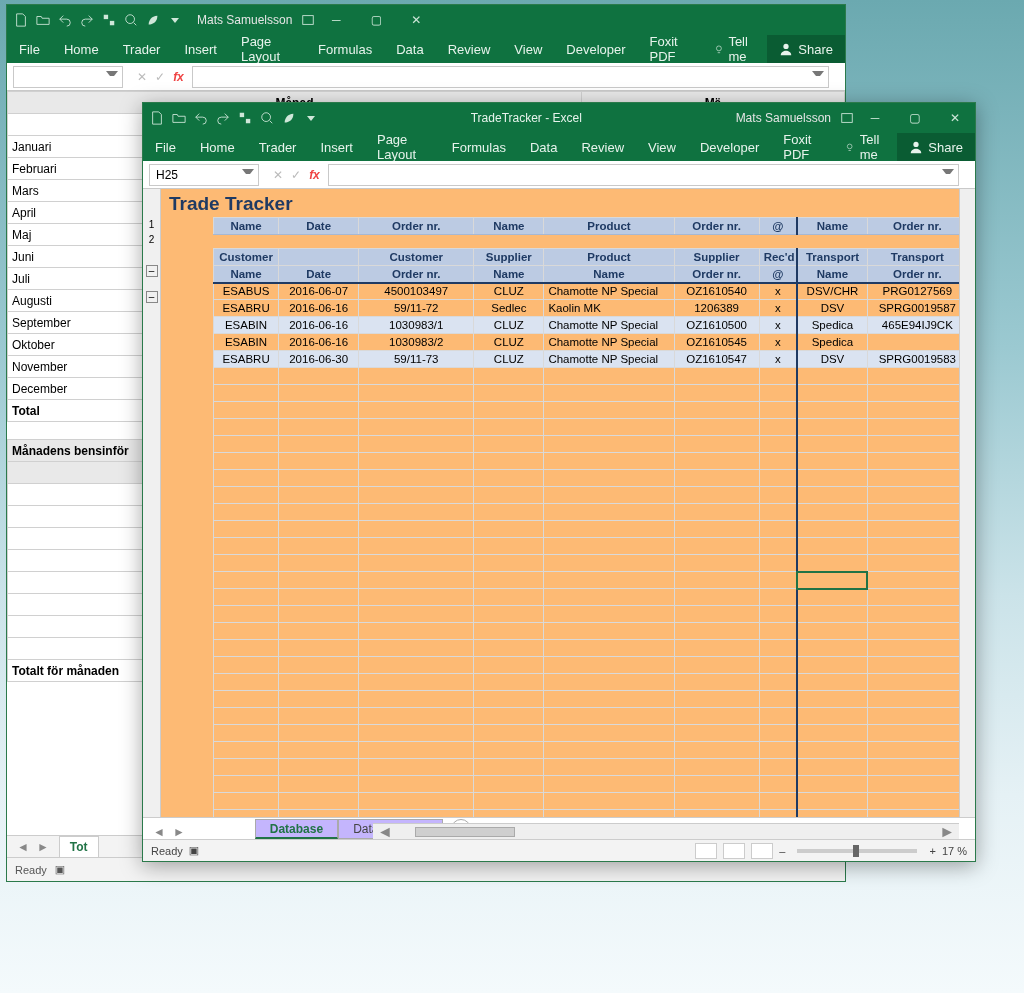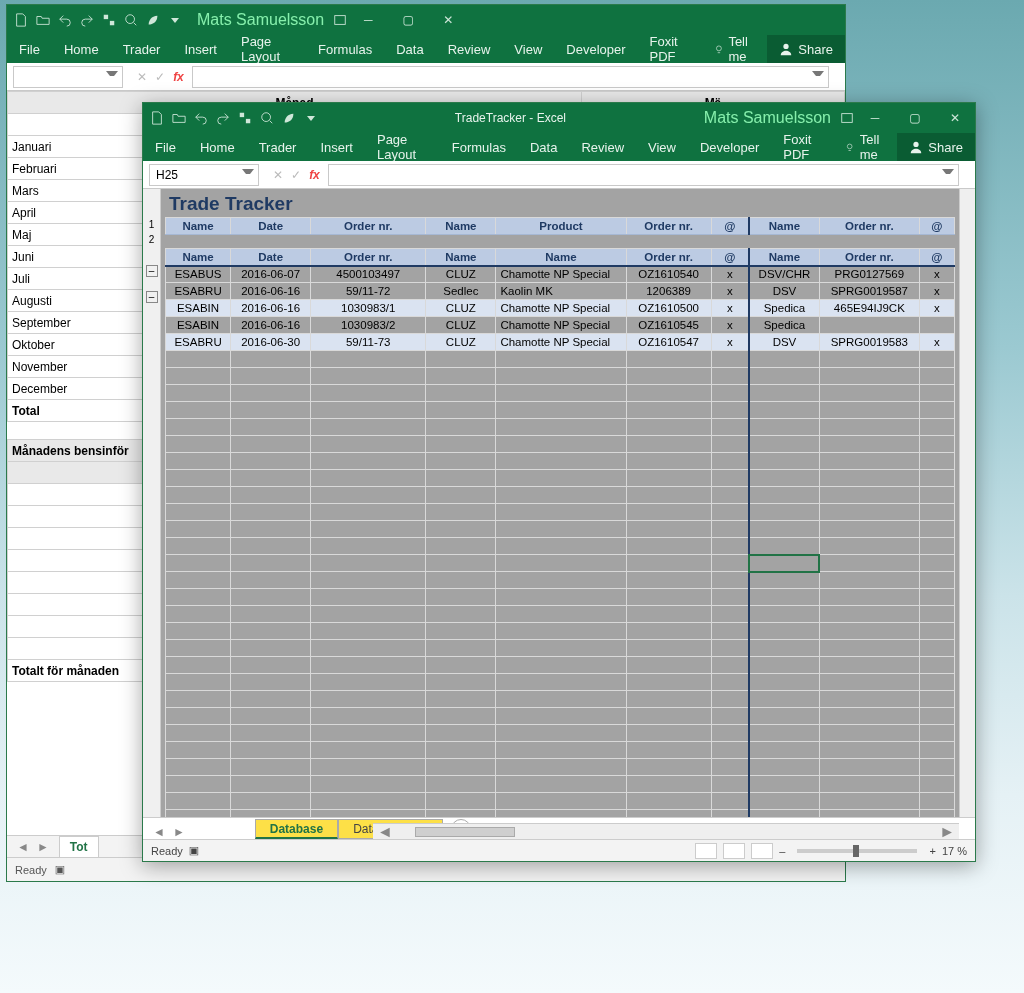--- a/index.html
+++ b/index.html
@@ -10,21 +10,21 @@
 
   
   .excel-win { position:absolute; background:#fff; border:1px solid #2b7a4b; display:flex; flex-direction:column; }
   .win-back { left:6px; top:4px; width:840px; height:878px; z-index:1; }
   .win-front{ left:142px; top:102px; width:834px; height:760px; z-index:2; box-shadow:0 4px 20px rgba(0,0,0,.35);}
 
   
   .titlebar { height:30px; background:#0f7240; color:#cfe7d9; display:flex; align-items:center; font-size:12px; }
   .titlebar .qat { display:flex; align-items:center; gap:6px; padding:0 6px; }
   .titlebar .title { flex:1; text-align:center; color:#e7f3ec; font-size:12px; }
-  .titlebar .user { padding:0 8px; color:#86efac; font-size:16px; }
+  .titlebar .user { padding:0 8px; color:#e5e5e5; font-size:12px; }
   .titlebar .wbtns { display:flex; }
   .titlebar .wbtn { width:40px; height:30px; display:flex; align-items:center; justify-content:center; color:#cfe7d9; }
   .qicon { width:16px; height:16px; display:flex; align-items:center; justify-content:center; fill:#cfe7d9; color:#cfe7d9;}
   .qicon svg { width:14px; height:14px; }
 
   
   .ribbon { height:28px; background:#0f7240; display:flex; align-items:stretch; color:#e7f3ec; font-size:13px; }
   .ribbon .tab { padding:0 12px; display:flex; align-items:center; cursor:default; }
   .ribbon .spacer { flex:1; }
   .ribbon .tell { display:flex; align-items:center; gap:5px; padding:0 10px; }
@@ -55,36 +55,36 @@
   .back-tbl .bold { font-weight:bold;}
   .sheet-tabs-back { position:absolute; left:0; right:0; bottom:24px; height:22px; background:#f3f3f3; border-top:1px solid #ccc; display:flex; align-items:center; font-size:12px;}
   .sheet-tabs-back .nav { display:flex; gap:8px; padding:0 10px; color:#888;}
   .sheet-tabs-back .stab { padding:0 10px; height:22px; display:flex; align-items:center; border:1px solid #ccc; border-bottom:none; background:#fff; font-weight:bold; color:#217346;}
   .statusbar-back { position:absolute; left:0; right:0; bottom:0; height:24px; background:#f3f3f3; border-top:1px solid #ccc; display:flex; align-items:center; font-size:11px; color:#555; padding:0 8px; gap:8px;}
 
   
   .front-grid { position:absolute; inset:0; display:flex; }
   .outline { width:18px; background:#f0f0f0; border-right:1px solid #ccc; display:flex; flex-direction:column; align-items:center; font-size:10px; gap:4px; padding-top:30px;}
   .outline .box { width:12px; height:12px; border:1px solid #888; line-height:10px; text-align:center; }
-  .front-area { flex:1; position:relative; overflow:hidden; background:#a3a3a3;}
+  .front-area { flex:1; position:relative; overflow:hidden; background:#fdba74;padding-left:48px;}
   .tt-title { position:absolute; left:8px; top:4px; font-size:19px; font-weight:bold; color:#1f3a63; }
   .tt { border-collapse:collapse; font-size:11.5px; table-layout:fixed; width:790px; margin-left:4px; margin-top:28px;}
   .tt td, .tt th { border:1px solid #d9d9d9; height:17px; padding:0 4px; text-align:center; overflow:hidden; white-space:nowrap;}
   .tt .h1 { background:#bccbe3; color:#1f3a63; font-weight:bold; border-bottom:1px solid #a6b8d4;}
   .tt .h2 { background:#bccbe3; color:#1f3a63; font-weight:bold; border-top:1px solid #1f3a63;}
   .tt .vsep { border-right:2px solid #1f3a63;}
   .tt tr.alt td { background:#dae3f1;}
   .tt tr.data td {}
   .tt .sel { outline:2px solid #217346; outline-offset:-1px;}
   .front-scroll { position:absolute; right:0; top:0; bottom:0; width:16px; background:#efefef; border-left:1px solid #ccc;}
   .front-hscroll { position:absolute; left:230px; right:16px; bottom:22px; height:16px; background:#efefef; border-top:1px solid #ccc; display:flex; align-items:center;}
   .front-hscroll .thumb { width:100px; height:10px; background:#cfcfcf; margin-left:18px; border:1px solid #aaa;}
   .sheet-tabs-front { position:absolute; left:0; right:0; bottom:22px; height:22px; background:#fff; border-top:1px solid #ccc; display:flex; align-items:flex-end; font-size:12px;}
   .sheet-tabs-front .nav { display:flex; gap:8px; padding:0 10px; color:#888;}
-  .sheet-tabs-front .stab { padding:0 14px; height:20px; display:flex; align-items:center; border:1px solid #aaa; background:#fde047; color:#217346; font-weight:bold; border-bottom:2px solid #217346;}
+  .sheet-tabs-front .stab { padding:0 14px; height:20px; display:flex; align-items:center; border:1px solid #aaa; background:#c4b5fd; color:#217346; font-weight:bold; border-bottom:2px solid #217346;}
   .sheet-tabs-front .stab.inactive { border-bottom:1px solid #aaa; font-weight:normal; color:#444;}
   .sheet-tabs-front .plus { width:20px; height:20px; border:1px solid #aaa; border-radius:10px; margin-left:8px; text-align:center; line-height:18px; color:#666;}
   .statusbar-front { position:absolute; left:0; right:0; bottom:0; height:22px; background:#f3f3f3; border-top:1px solid #ccc; display:flex; align-items:center; font-size:11px; color:#444; padding:0 8px; gap:6px;}
   .statusbar-front .spacer{flex:1;}
   .viewbtn { width:22px; height:16px; border:1px solid #ccc; background:#fff;}
   .zoom-track { width:120px; height:4px; background:#ccc; position:relative; margin:0 6px;}
   .zoom-track .knob { position:absolute; left:56px; top:-4px; width:6px; height:12px; background:#666;}
 
   .tri { width:0; height:0; border-left:4px solid transparent; border-right:4px solid transparent; border-top:5px solid #777;}
 </style>
@@ -458,20 +458,32 @@
             <td class="h1">Order nr.</td>
             <td class="h1 vsep">@</td>
             <td class="h1">Name</td>
             <td class="h1">Order nr.</td>
             <td class="h1">@</td>
           </tr>
           <tr>
                 <td colspan="10" style="height:14px;border-left:none;border-right:none"></td>
               </tr>
           <tr>
+            <td class="h2">Customer</td>
+            <td class="h2"></td>
+            <td class="h2">Customer</td>
+            <td class="h2">Supplier</td>
+            <td class="h2">Product</td>
+            <td class="h2">Supplier</td>
+            <td class="h2 vsep">Rec'd</td>
+            <td class="h2">Transport</td>
+            <td class="h2">Transport</td>
+            <td class="h2">Rec'd</td>
+          </tr>
+          <tr>
             <td class="h2" style="border-bottom:2px solid #1f3a63">Name</td>
             <td class="h2" style="border-bottom:2px solid #1f3a63">Date</td>
             <td class="h2" style="border-bottom:2px solid #1f3a63">Order nr.</td>
             <td class="h2" style="border-bottom:2px solid #1f3a63">Name</td>
             <td class="h2" style="border-bottom:2px solid #1f3a63">Name</td>
             <td class="h2" style="border-bottom:2px solid #1f3a63">Order nr.</td>
             <td class="h2 vsep" style="border-bottom:2px solid #1f3a63">@</td>
             <td class="h2" style="border-bottom:2px solid #1f3a63">Name</td>
             <td class="h2" style="border-bottom:2px solid #1f3a63">Order nr.</td>
             <td class="h2" style="border-bottom:2px solid #1f3a63">@</td>

